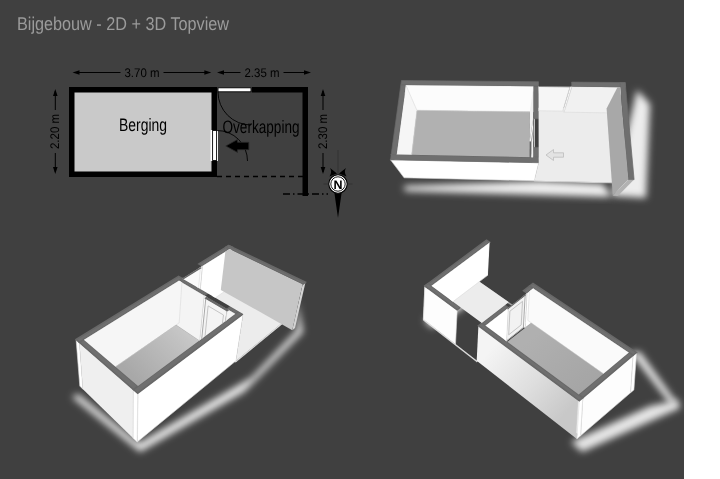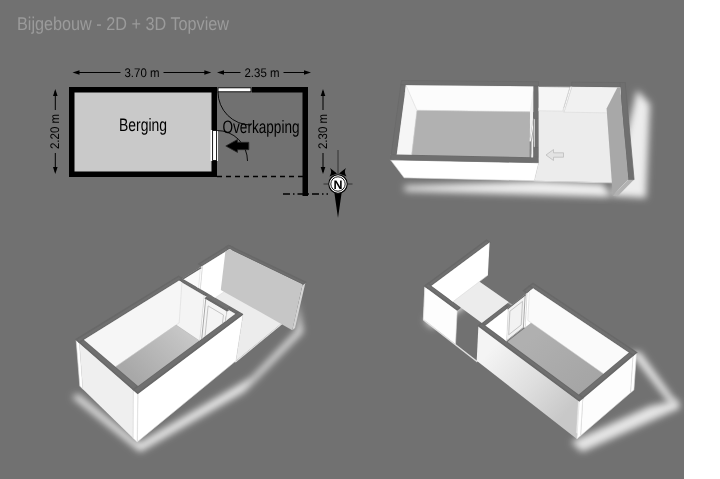--- a/index.html
+++ b/index.html
@@ -1,17 +1,17 @@
 <!DOCTYPE html>
 <html><head>
 <meta charset="utf-8">
 <style>
 html,body{margin:0;padding:0;background:#ffffff;width:720px;height:479px;overflow:hidden;-webkit-font-smoothing:antialiased;}
 text{text-rendering:geometricPrecision;}
-#page{position:relative;width:684px;height:479px;background:#8b5cf6;font-family:"Liberation Sans",sans-serif;filter:grayscale(1);}
+#page{position:relative;width:684px;height:479px;background:#be185d;font-family:"Liberation Sans",sans-serif;filter:grayscale(1);}
 svg{position:absolute;left:0;top:0;font-family:"Liberation Sans",sans-serif;}
 </style>
 </head>
 <body>
 <div id="page">
 <svg width="720" height="479" viewBox="0 0 720 479">
 <text x="17" y="30" font-size="18.5" fill="#9b9b9b" textLength="212" lengthAdjust="spacingAndGlyphs">Bijgebouw - 2D + 3D Topview</text>
 <line x1="74.5" y1="72.5" x2="120.5" y2="72.5" stroke="#000" stroke-width="1"></line>
 <line x1="163.5" y1="72.5" x2="209.3" y2="72.5" stroke="#000" stroke-width="1"></line>
 <polygon points="72.5,72.5 79.5,70.2 79.5,74.8" fill="#000"></polygon>

